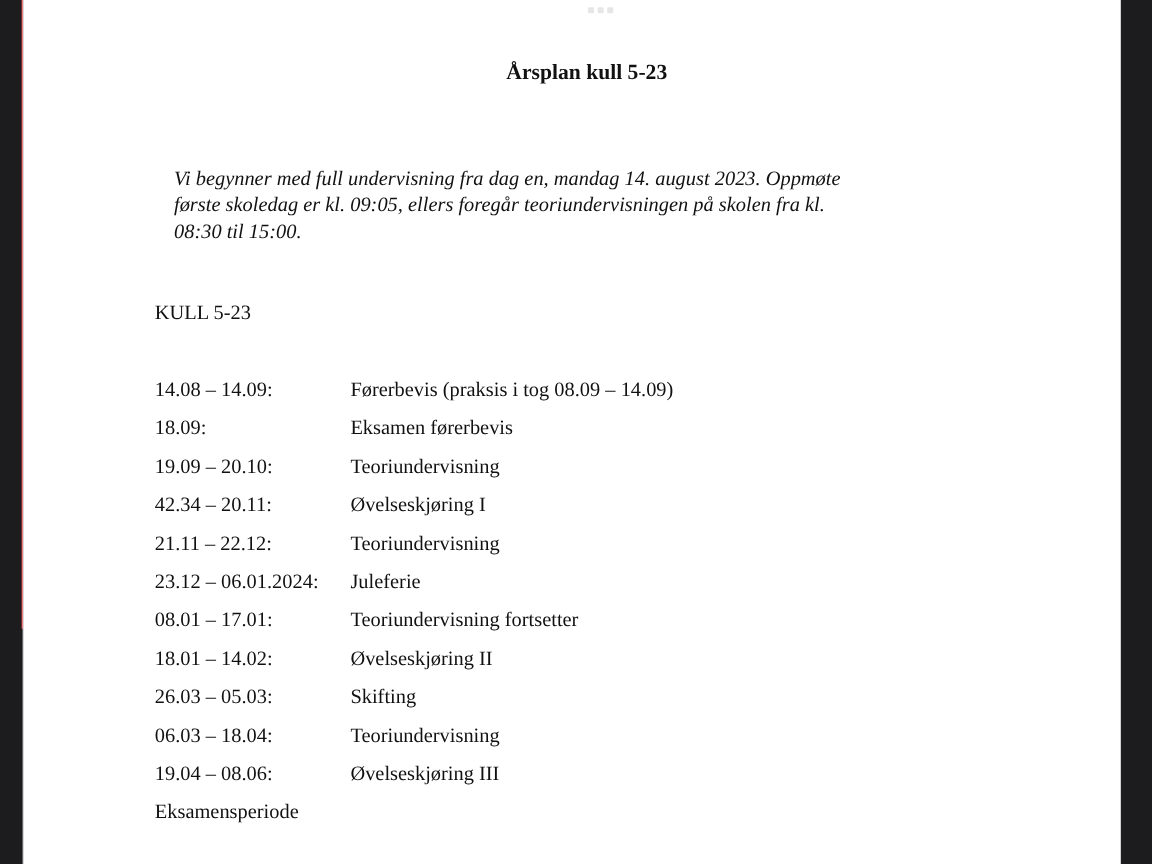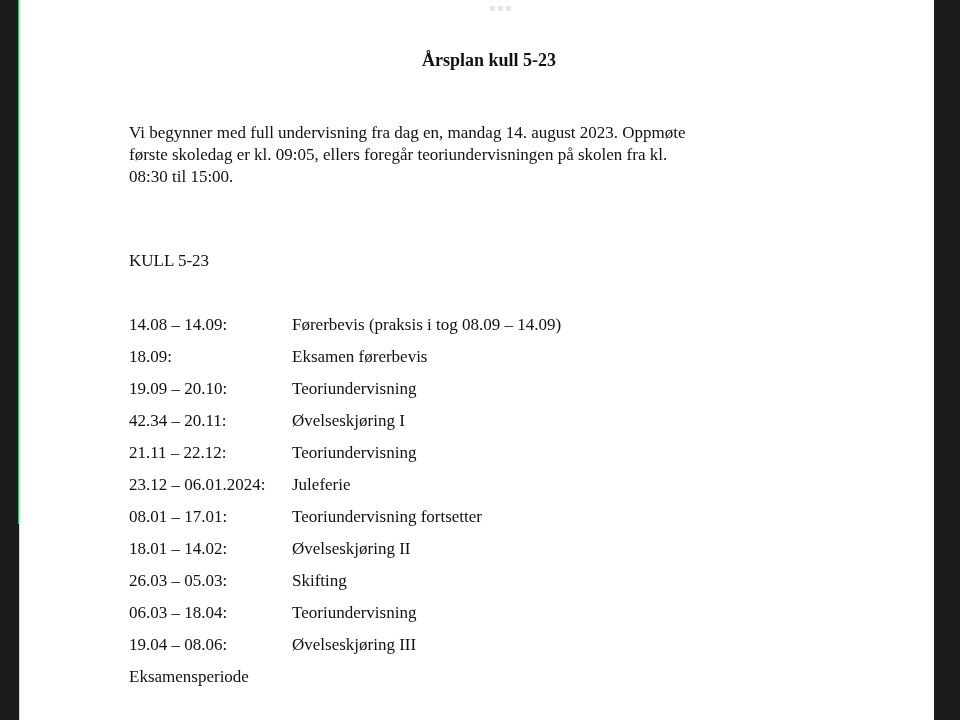--- a/index.html
+++ b/index.html
@@ -7,21 +7,21 @@
       padding: 0;
       width: 960px;
       height: 720px;
       overflow: hidden;
       background: #1c1c1e;
     }
     .viewer {
       position: relative;
       width: 960px;
       height: 524px;
-      background: #22c55e;
+      background: #ef4444;
     }
     .side-left {
       position: absolute;
       left: 0; top: 0;
       width: 18px; height: 720px;
       background: #1c1c1e;
     }
     .side-right {
       position: absolute;
       left: 934px; top: 0;
@@ -67,21 +67,22 @@
       line-height: 24px;
       margin-left: -19px;
     }
     .intro {
       position: absolute;
       left: 109px;
       top: 122px;
       width: 640px;
       font-size: 17px;
       line-height: 22px;
-      margin: 0;
+      margin: 16px;
+      font-style: italic;
     }
     .intro span { display: block; white-space: nowrap; }
     .section-heading {
       position: absolute;
       left: 109px;
       top: 250px;
       font-size: 17px;
       line-height: 22px;
       margin: 0;
       font-weight: normal;

